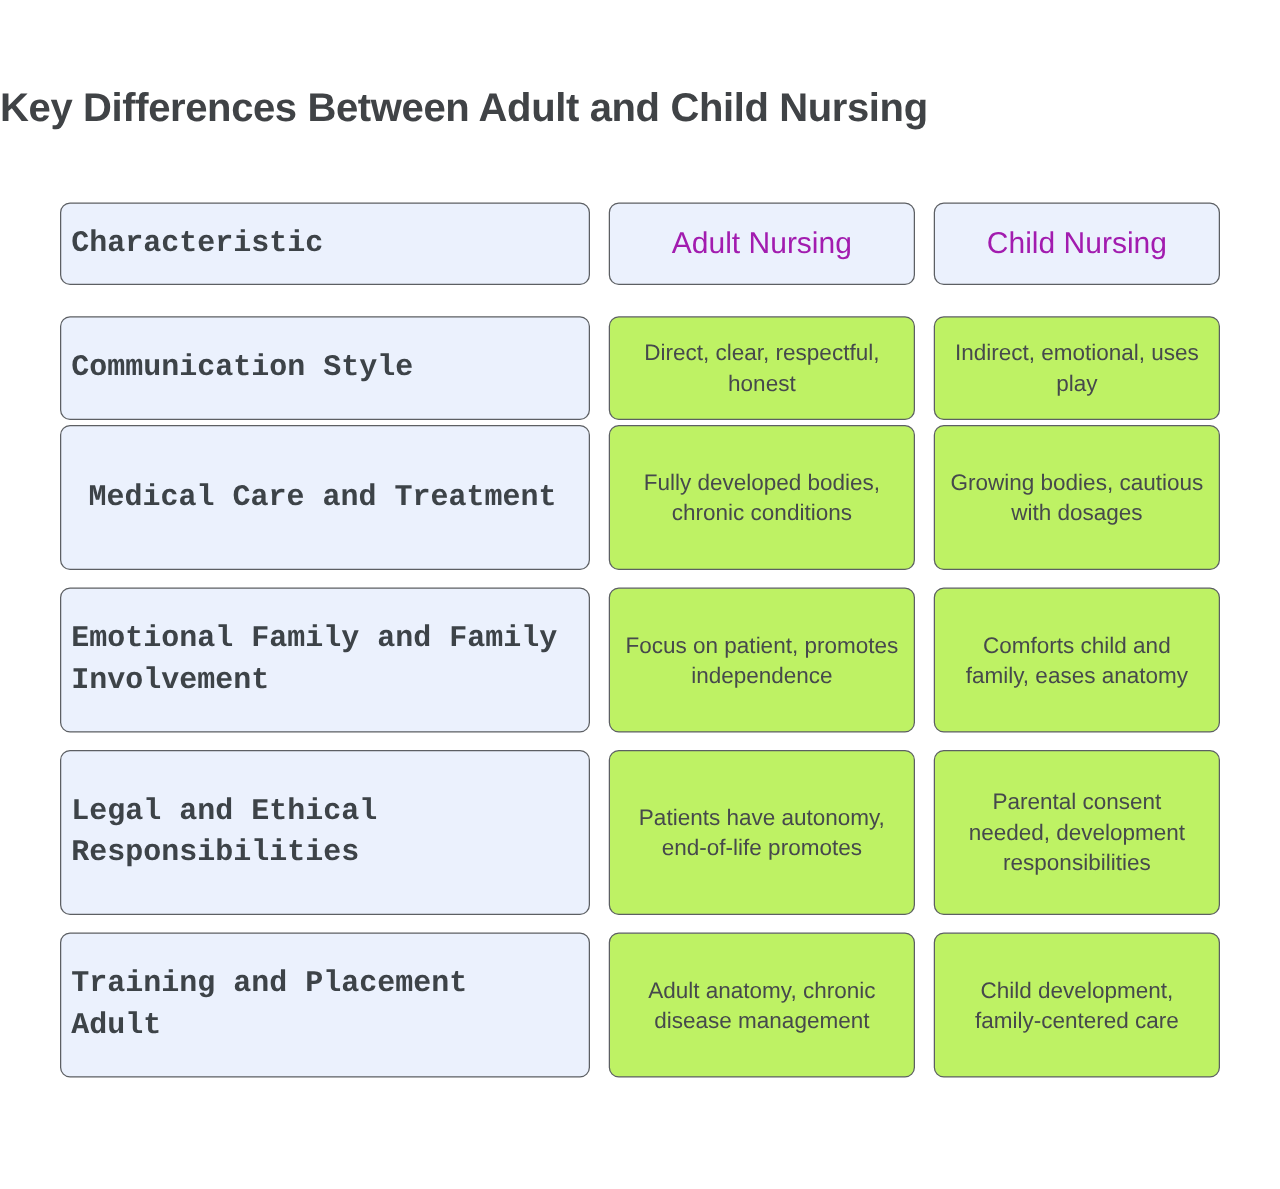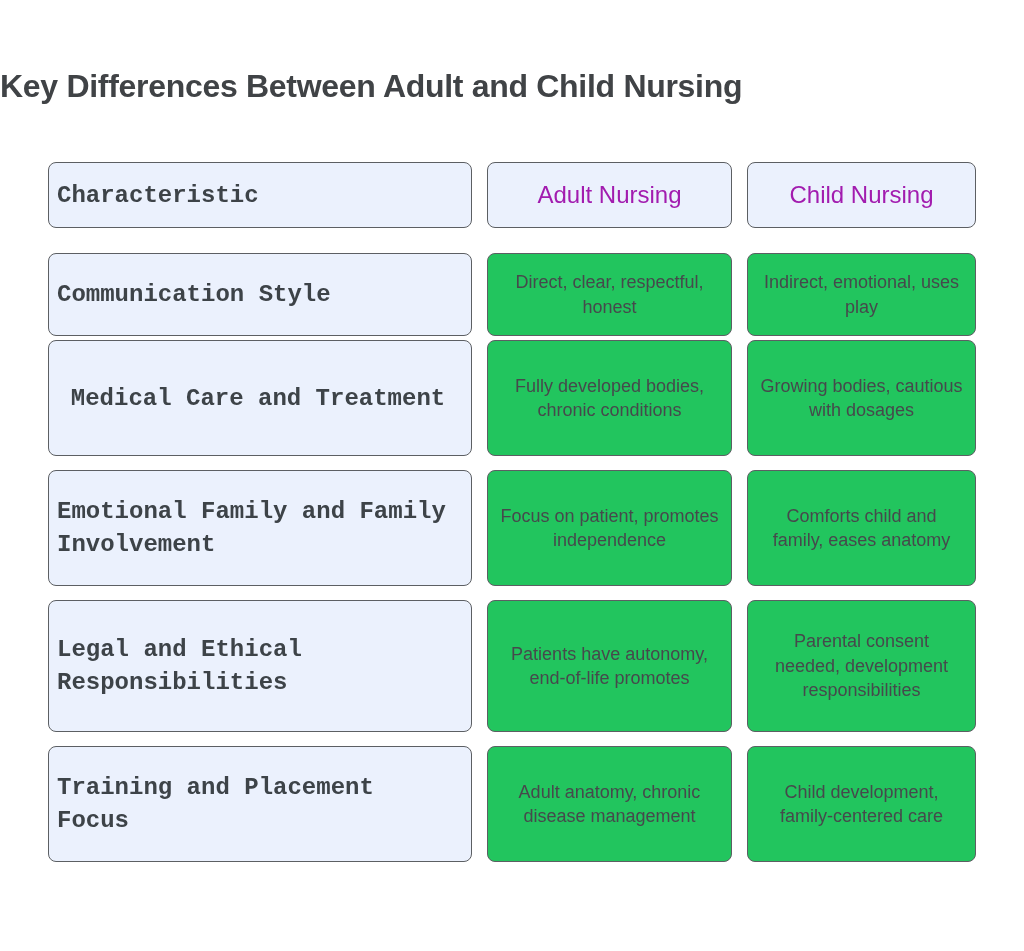--- a/index.html
+++ b/index.html
@@ -32,21 +32,21 @@
       font-size: 24px; font-weight: bold; color: #3d4348; line-height: 33px;
     }
     .cell.head {
       background: #ebf1fd;
       justify-content: center; text-align: center;
     }
     .cell.head span {
       font-size: 24px; font-weight: normal; color: #a21caf;
     }
     .cell.data {
-      background: #22c55e;
+      background: #bef264;
       justify-content: center; text-align: center;
       padding: 0 12px;
     }
     .cell.data span {
       font-size: 18px; color: #46494c; line-height: 24.5px;
     }
     .c1 { left: 48px; width: 424px; }
     .c2 { left: 487px; width: 245px; }
     .c3 { left: 747px; width: 229px; align-items: center; }
     .r0 { top: 162px; height: 66px; }
@@ -107,21 +107,21 @@
     <span>Legal and Ethical Responsibilities</span>
   </div>
   <div class="cell data c2 r4">
     <span>Patients have autonomy, end-of-life promotes</span>
   </div>
   <div class="cell data c3 r4">
     <span>Parental consent needed, development responsibilities</span>
   </div>
 
   <div class="cell label c1 r5">
-    <span>Training and Placement Focus</span>
+    <span>Training and Placement Adult</span>
   </div>
   <div class="cell data c2 r5">
     <span>Adult anatomy, chronic disease management</span>
   </div>
   <div class="cell data c3 r5">
     <span>Child development, family-centered care</span>
   </div>
 </div>
 
 </body></html>

